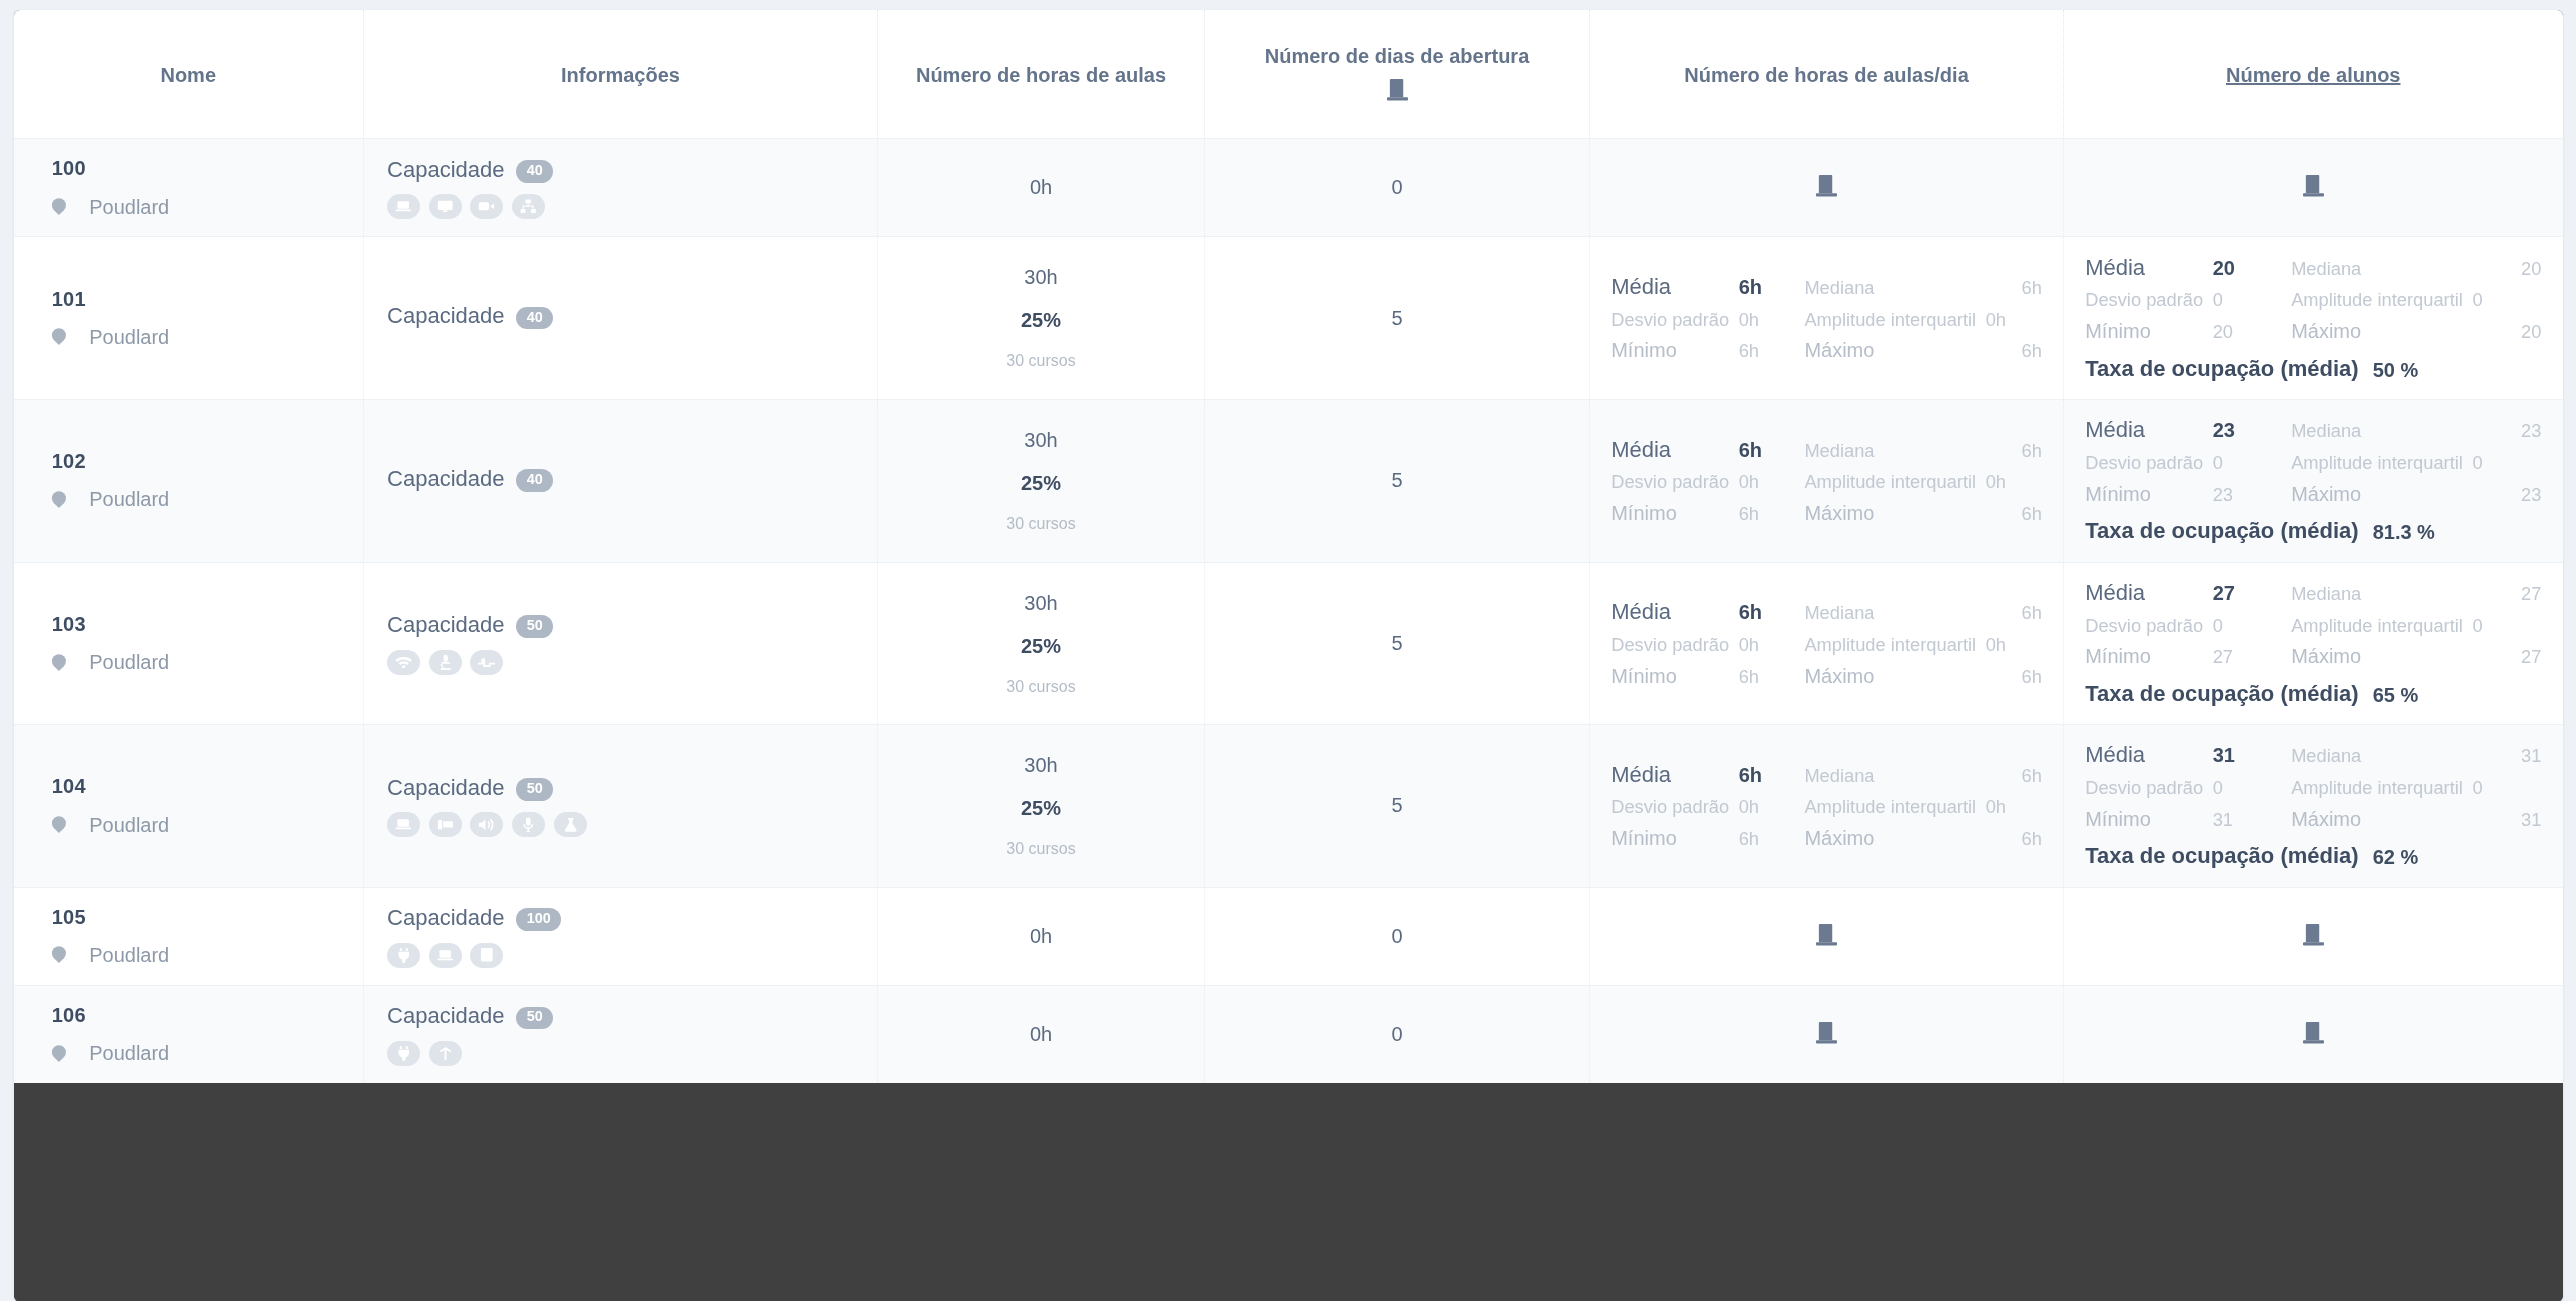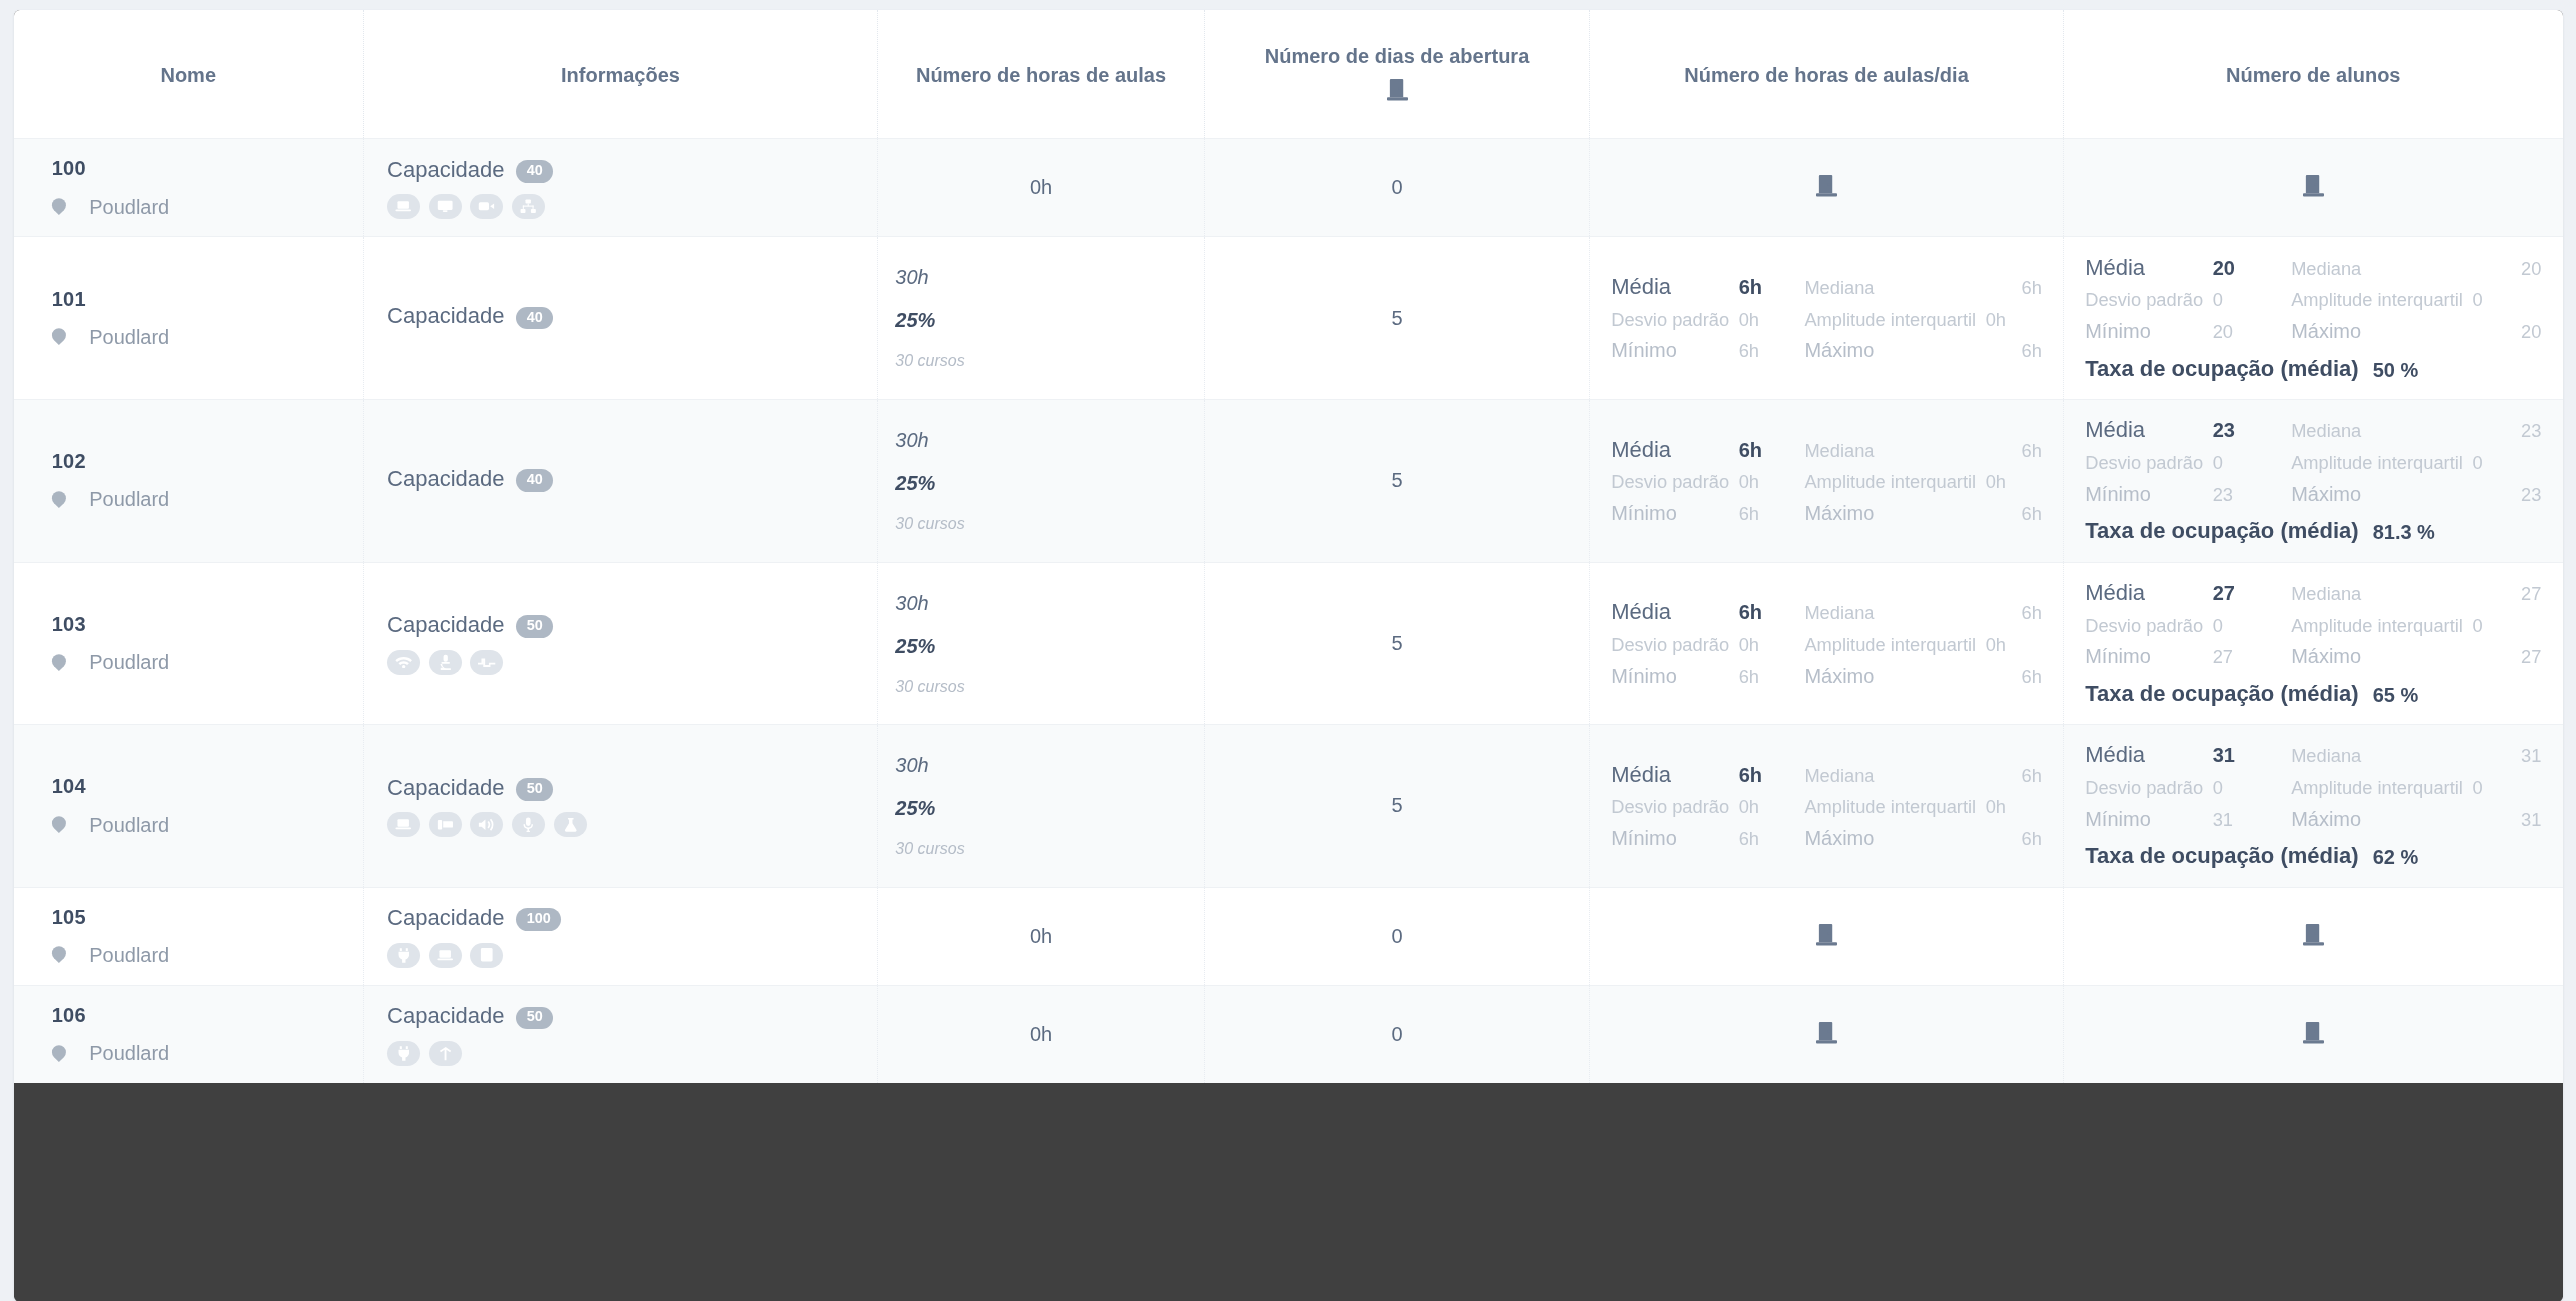--- a/index.html
+++ b/index.html
@@ -40,21 +40,21 @@
     font-size: 20px;
     font-weight: bold;
     color: #64748b;
     text-align: center;
     vertical-align: middle;
     padding: 33px 17.3px 29px 17.3px;
     line-height: 1.35;
     border-right: 1px dotted #e3e8ee;
     background: #ffffff;
   }
-  thead th:last-child { border-right: none; }
+  thead th:last-child { border-right: none; text-decoration: underline; }
   thead th.first-head { border-right: 1px dotted #e3e8ee; }
 
   tbody tr.stripe > td { background: #f8fafb; }
   tbody tr > td { background: #ffffff; }
 
   tbody td {
     border-right: 1px dotted #e8ecf1;
     border-top: 1px solid #eef1f4;
     vertical-align: middle;
     padding: 17.3px 17.3px;
@@ -102,21 +102,21 @@
     background: #dfe4ea;
     border-radius: 962px;
     display: flex; align-items: center; justify-content: center;
     flex: none;
   }
   .eq-chip svg { display: block; }
   .eq-chip svg * { fill: #ffffff; }
 
   
   .num-cell { text-align: center; font-size: 20px; color: #5b6a80; }
-  .hours-stack { text-align: left; line-height: 1.1; font-style: italic; }
+  .hours-stack { text-align: center; line-height: 1.1; }
   .hours-stack .h-top { font-size: 20px; color: #5b6a80; }
   .hours-stack .h-pct { font-size: 20px; font-weight: bold; color: #3f4d63; margin-top: 21px; }
   .hours-stack .h-sub { font-size: 16px; color: #b4bcc7; margin-top: 21px; }
 
   
   .empty-cell { text-align: center; }
   .door-icon { display: inline-block; }
   .door-icon svg * { fill: #6b7a90; }
 
   

